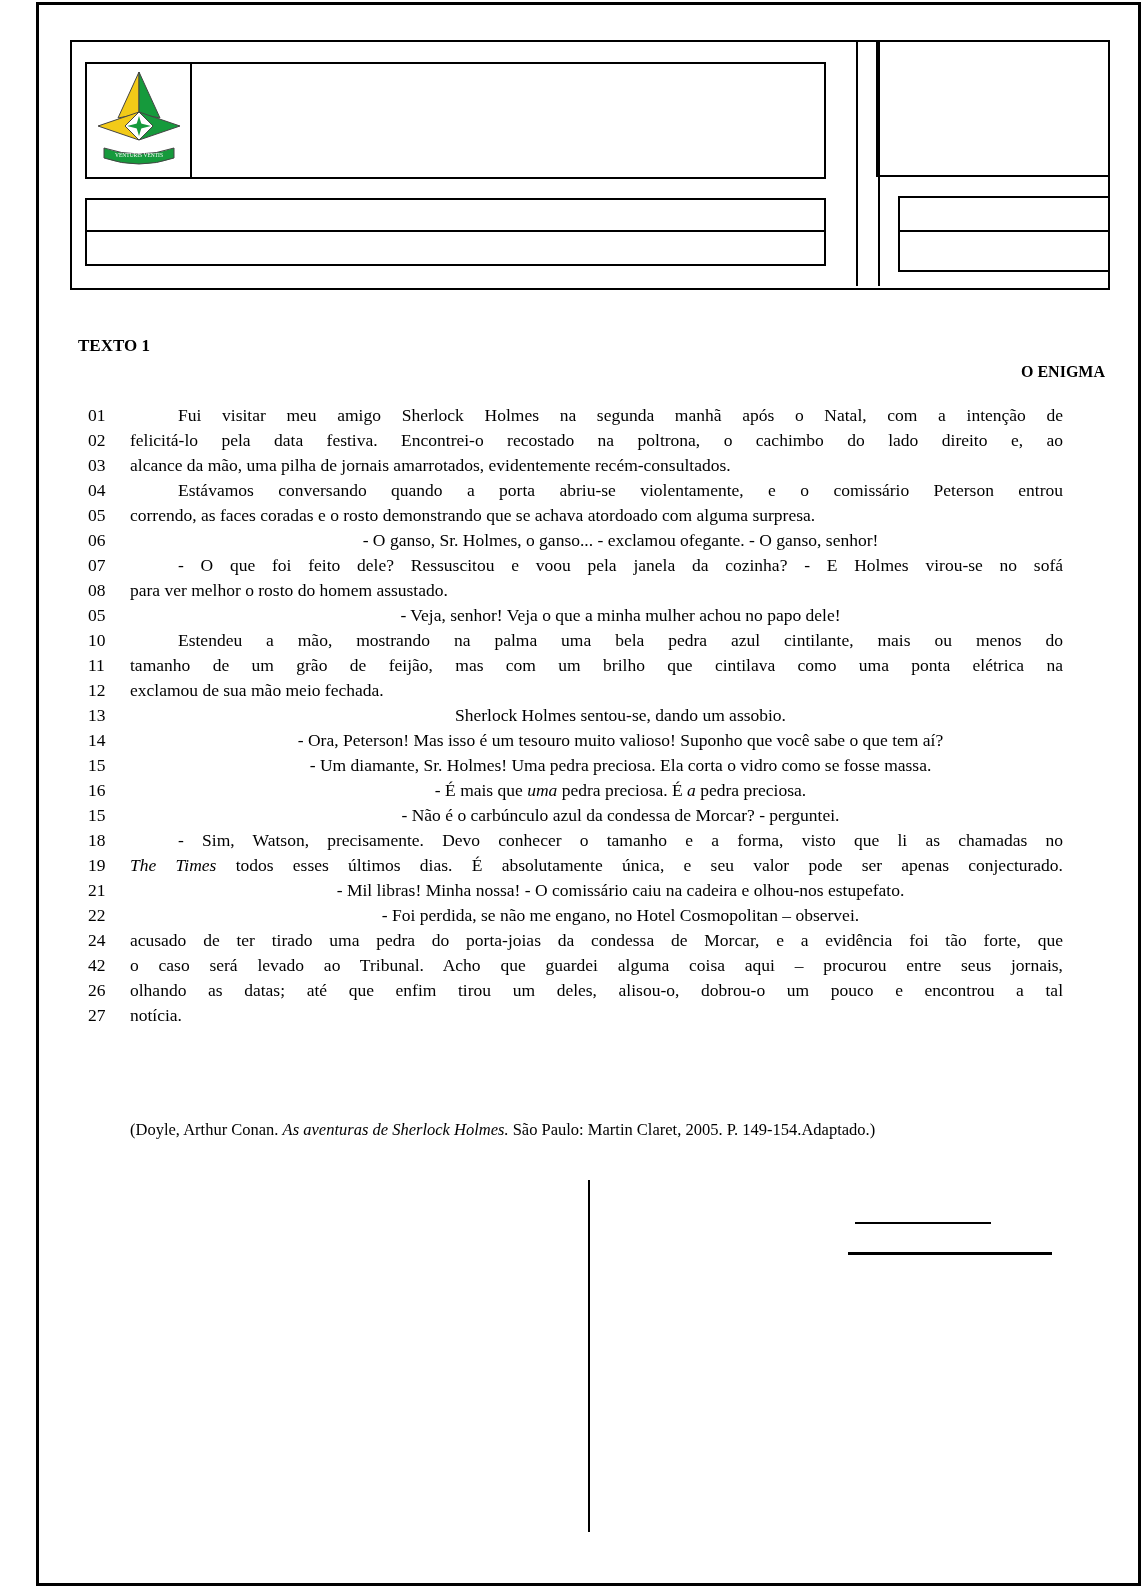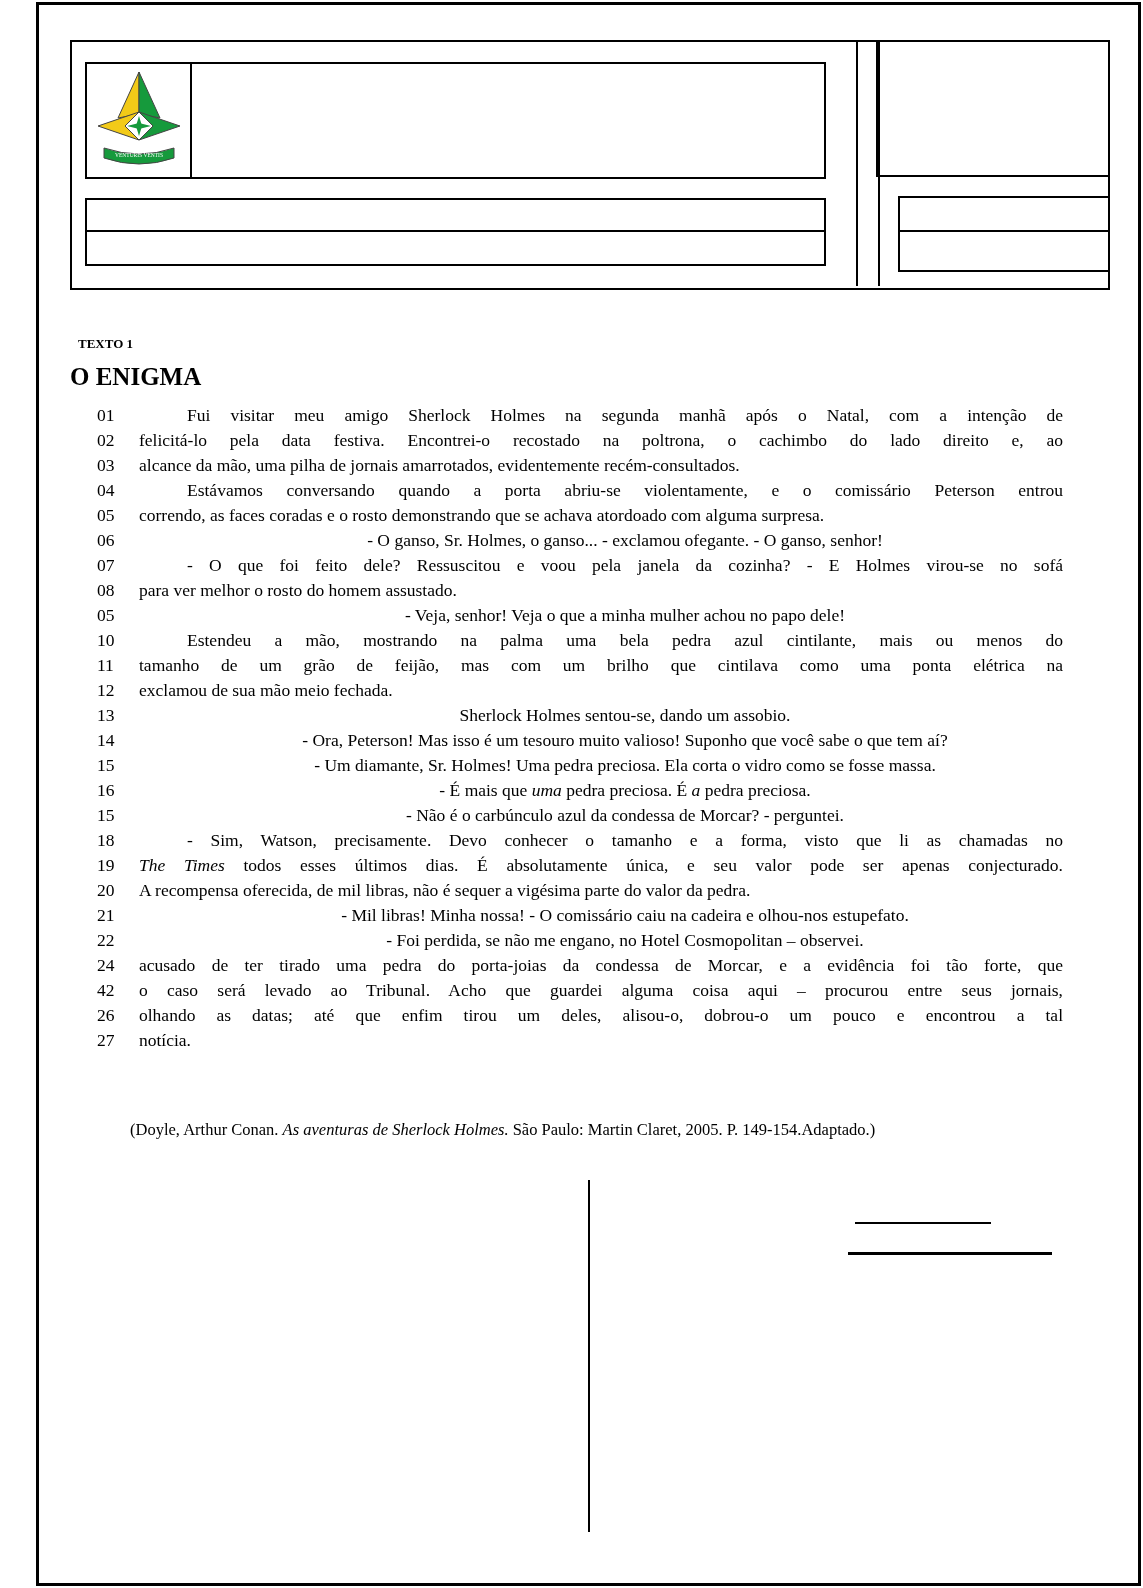--- a/index.html
+++ b/index.html
@@ -15,24 +15,24 @@
   .hdr-topleft  { left:85px;  top:62px;  width:737px;  height:113px; border:2px solid #000; }
   .logo-cell    { left:0; top:0; width:103px; height:113px; border-right:2px solid #000;
                   display:flex; align-items:center; justify-content:center; position:absolute; }
   .hdr-strip    { left:856px; top:40px;  width:20px;   height:246px; border-left:2px solid #000; border-right:2px solid #000; }
   .hdr-topright { left:876px; top:40px;  width:230px;  height:133px; border:2px solid #000; }
   .hdr-row2l    { left:85px;  top:198px; width:737px;  height:64px;  border:2px solid #000; }
   .hdr-row2l .divline  { position:absolute; left:0; right:0; top:30px; border-top:2px solid #000; }
   .hdr-row2r    { left:898px; top:196px; width:208px;  height:72px;  border:2px solid #000; }
   .hdr-row2r .divline2 { position:absolute; left:0; right:0; top:32px; border-top:2px solid #000; }
   
-  .texto-label { left:78px; top:336px; font-weight:bold; font-size:13px; }
-  .title { left:70px; right:28px; top:363px; text-align:left; font-weight:bold; font-size:25px; }
+  .texto-label { left:78px; top:336px; font-weight:bold; font-size:17px; }
+  .title { left:70px; right:38px; top:363px; text-align:right; font-weight:bold; font-size:16px; }
   .lines { left:88px; top:403px; width:975px; }
-  .tline { display:flex; font-size:17.5px; line-height:25px;margin-left:9px; }
+  .tline { display:flex; font-size:17.5px; line-height:25px; }
   .lnum  { flex:0 0 42px; }
   .ltext { flex:1 1 auto; text-align:left; }
   .ltext.indent { text-indent:48px;text-align:center; }
   .tline.just .ltext { text-align:justify; text-align-last:justify; }
   .citation { left:130px; width:933px; top:1120px; font-size:16.5px; }
   
   .vdivider { left:588px; top:1180px; height:352px; width:0; border-left:2px solid #000; }
   .hline1 { left:855px; top:1222px; width:136px; height:0; border-top:2px solid #000; }
   .hline2 { left:848px; top:1252px; width:204px; height:0; border-top:3px solid #000; }
 </style>
@@ -145,24 +145,20 @@
       </div>
       <div class="tline just">
         <span class="lnum">18</span>
         <span class="ltext indent"><span>- Sim, Watson, precisamente. Devo conhecer o tamanho e a forma, visto que li as chamadas no</span></span>
       </div>
       <div class="tline just">
         <span class="lnum">19</span>
         <span class="ltext"><i>The Times</i><span> todos esses últimos dias. É absolutamente única, e seu valor pode ser apenas conjecturado.</span></span>
       </div>
       <div class="tline">
-        <span class="lnum">20</span>
-        <span class="ltext"><span>A recompensa oferecida, de mil libras, não é sequer a vigésima parte do valor da pedra.</span></span>
-      </div>
-      <div class="tline">
         <span class="lnum">21</span>
         <span class="ltext indent"><span>- Mil libras! Minha nossa! - O comissário caiu na cadeira e olhou-nos estupefato.</span></span>
       </div>
       <div class="tline">
         <span class="lnum">22</span>
         <span class="ltext indent"><span>- Foi perdida, se não me engano, no Hotel Cosmopolitan – observei.</span></span>
       </div>
       <div class="tline just">
         <span class="lnum">24</span>
         <span class="ltext"><span>acusado de ter tirado uma pedra do porta-joias da condessa de Morcar, e a evidência foi tão forte, que</span></span>

